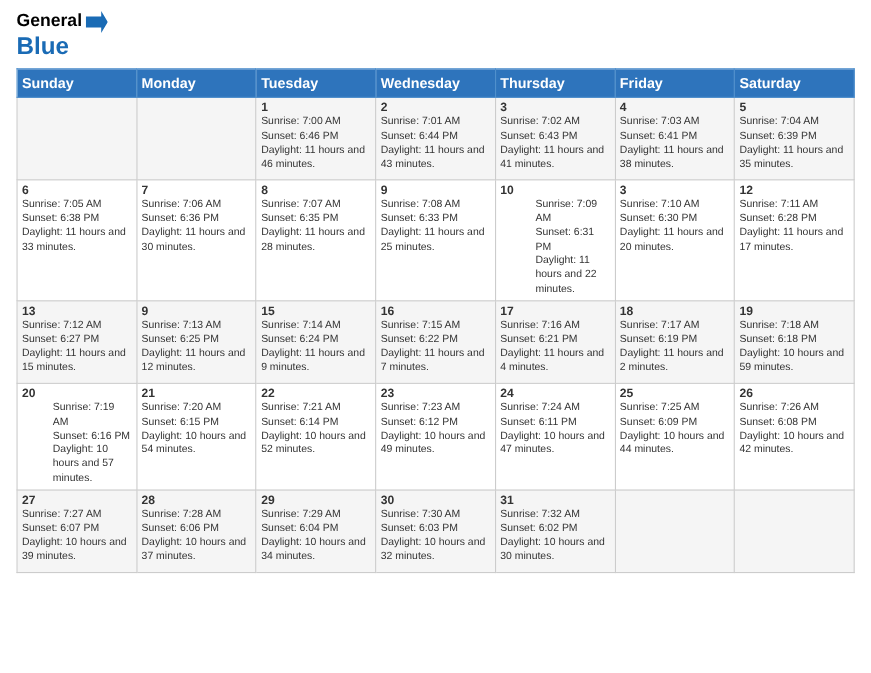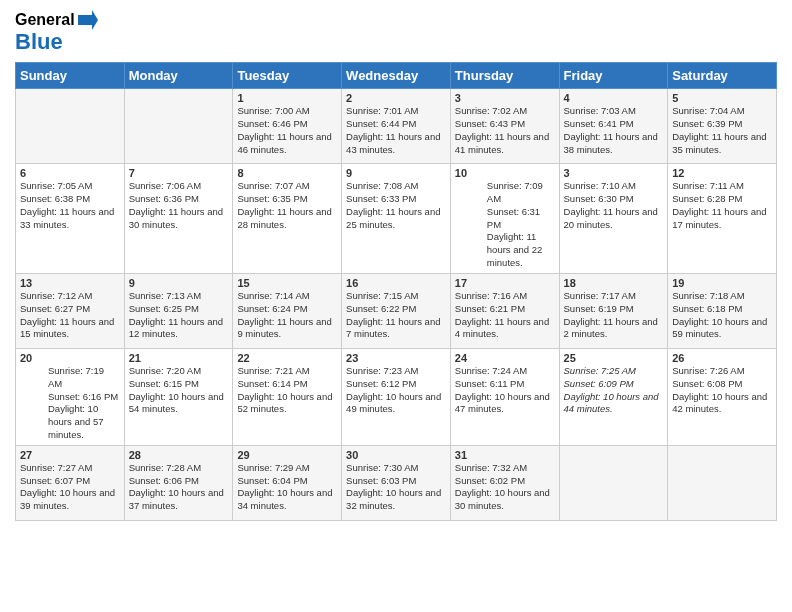--- a/index.html
+++ b/index.html
@@ -264,21 +264,21 @@
 Daylight: 10 hours and 49 minutes.</div>
           </td>
           <td>
             <span class="day-num">24</span>
             <div class="day-info" style="white-space: pre-line;">Sunrise: 7:24 AM
 Sunset: 6:11 PM
 Daylight: 10 hours and 47 minutes.</div>
           </td>
           <td>
             <span class="day-num">25</span>
-            <div class="day-info" style="white-space: pre-line; font-style: italic;">Sunrise: 7:25 AM
+            <div class="day-info" style="white-space: pre-line;">Sunrise: 7:25 AM
 Sunset: 6:09 PM
 Daylight: 10 hours and 44 minutes.</div>
           </td>
           <td>
             <span class="day-num">26</span>
             <div class="day-info" style="white-space: pre-line;">Sunrise: 7:26 AM
 Sunset: 6:08 PM
 Daylight: 10 hours and 42 minutes.</div>
           </td>
         </tr>

